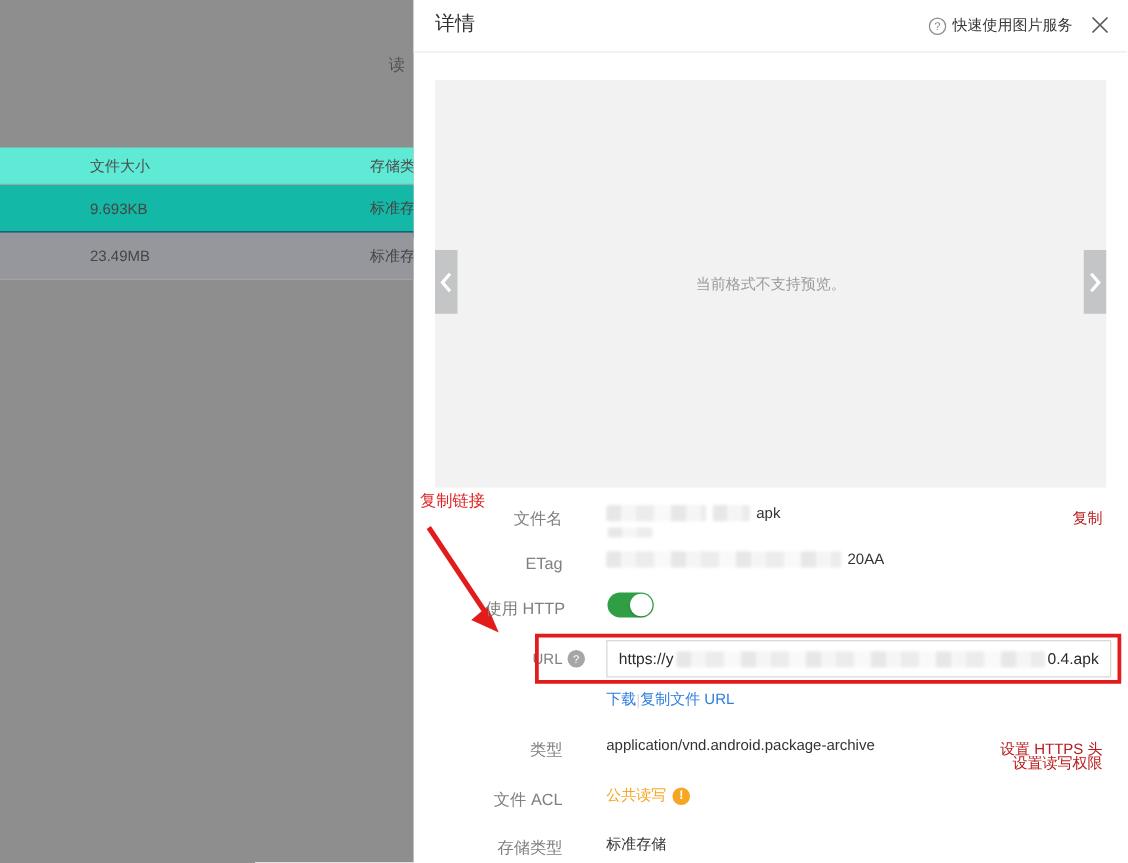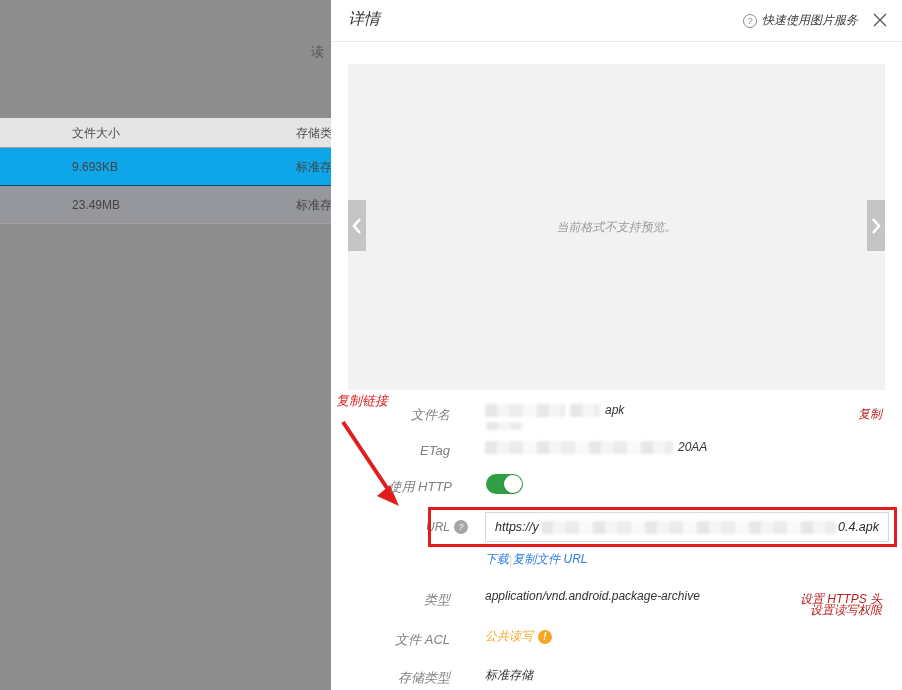--- a/index.html
+++ b/index.html
@@ -7,30 +7,30 @@
     width:902px;height:690px;overflow:hidden;
     font-family:"Liberation Sans","DejaVu Sans",sans-serif;
     background:#fff;
   }
   #app{position:relative;width:902px;height:690px;}
 
   
   #left-mask{position:absolute;left:0;top:0;width:331px;height:690px;background:#8e8e8e;overflow:hidden;}
   .read-frag{position:absolute;left:311px;top:43px;font-size:13px;color:#50545a;}
   .bg-row{position:absolute;left:0;width:331px;overflow:hidden;}
-  .bg-row.hdr{top:118px;height:29px;background:#e5e5e5;border-bottom:1px solid #a2a2a3;}
-  .bg-row.r1{top:148px;height:37px;background:#0ea5e9;border-bottom:5px solid #0c4a6e;padding-left:28px;}
+  .bg-row.hdr{top:118px;height:29px;background:#5eead4;border-bottom:1px solid #a2a2a3;}
+  .bg-row.r1{top:148px;height:37px;background:#14b8a6;border-bottom:5px solid #0c4a6e;padding-left:28px;}
   .bg-row.r2{top:186px;height:37px;background:#95979c;border-bottom:1px solid #a2a2a3;}
   .bg-cell{position:absolute;top:50%;transform:translateY(-50%);font-size:12px;color:#454545;white-space:nowrap;}
   .bg-cell.c1{left:72px;}
   .bg-cell.c2{left:296px;}
   .bg-row.hdr .bg-cell{color:#4c4d4f;}
 
   
-  #panel{position:absolute;left:331px;top:0;width:571px;height:690px;background:#fff;font-style:italic;}
+  #panel{position:absolute;left:331px;top:0;width:571px;height:690px;background:#fff;}
   .p-header{position:absolute;left:0;top:0;width:571px;height:41px;border-bottom:1px solid #ececec;background:#fff;}
   .p-title{position:absolute;left:17px;top:9px;font-size:16px;color:#333;}
   .p-help{position:absolute;right:44px;top:12px;display:flex;align-items:center;gap:5px;font-size:12px;color:#383838;cursor:pointer;}
   .q-circle{display:inline-flex;align-items:center;justify-content:center;width:14px;height:14px;border:1px solid #8c8c8c;border-radius:50%;font-size:9px;color:#8c8c8c;box-sizing:border-box;}
   .p-close{position:absolute;right:13px;top:11px;width:18px;height:18px;cursor:pointer;display:flex;align-items:center;justify-content:center;}
 
   
   .preview{position:absolute;left:17px;top:64px;width:537px;height:326px;background:#f2f2f2;}
   .preview-msg{position:absolute;left:0;top:155px;width:100%;text-align:center;font-size:12px;color:#9b9b9b;}
   .nav-btn{position:absolute;top:136px;width:18px;height:51px;background:#c4c5c6;display:flex;align-items:center;justify-content:center;cursor:pointer;}

